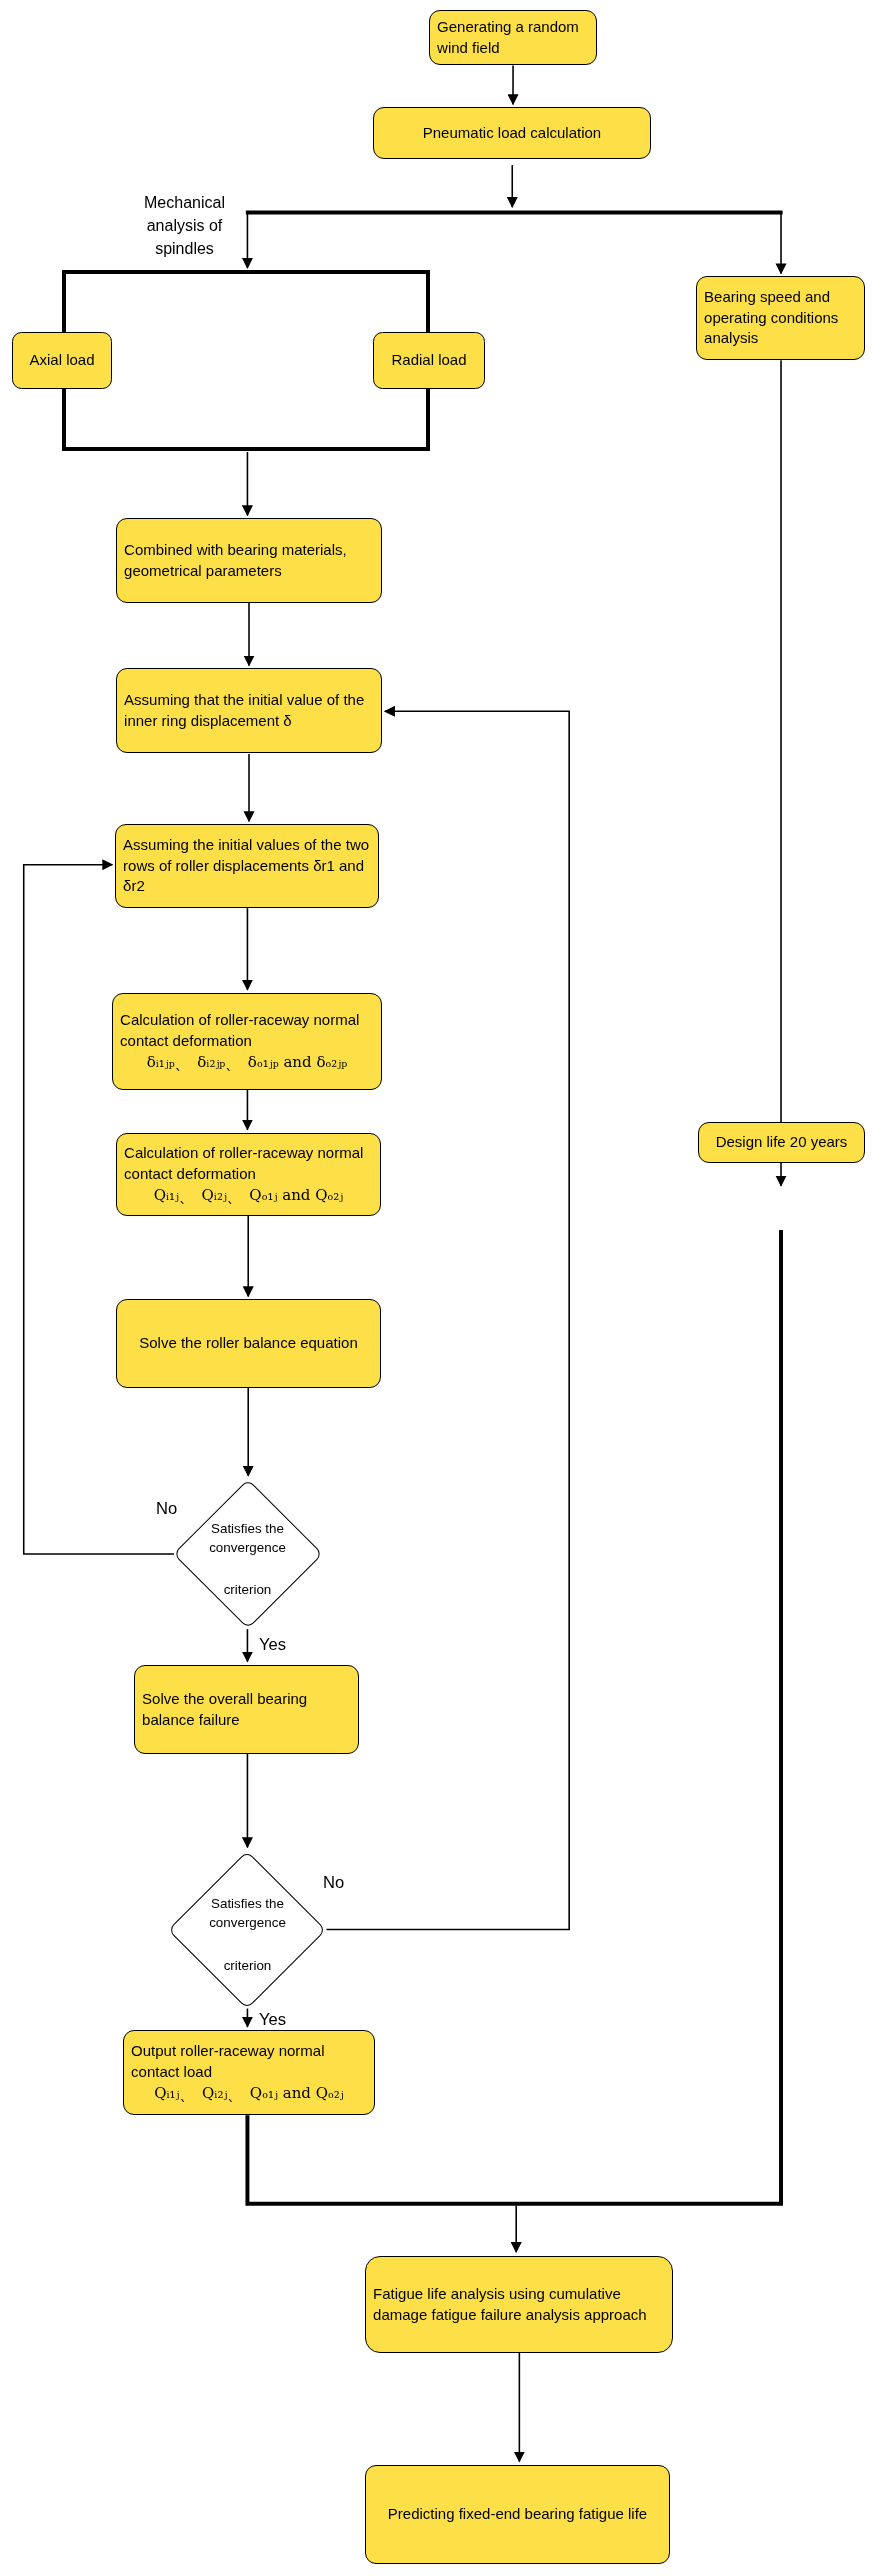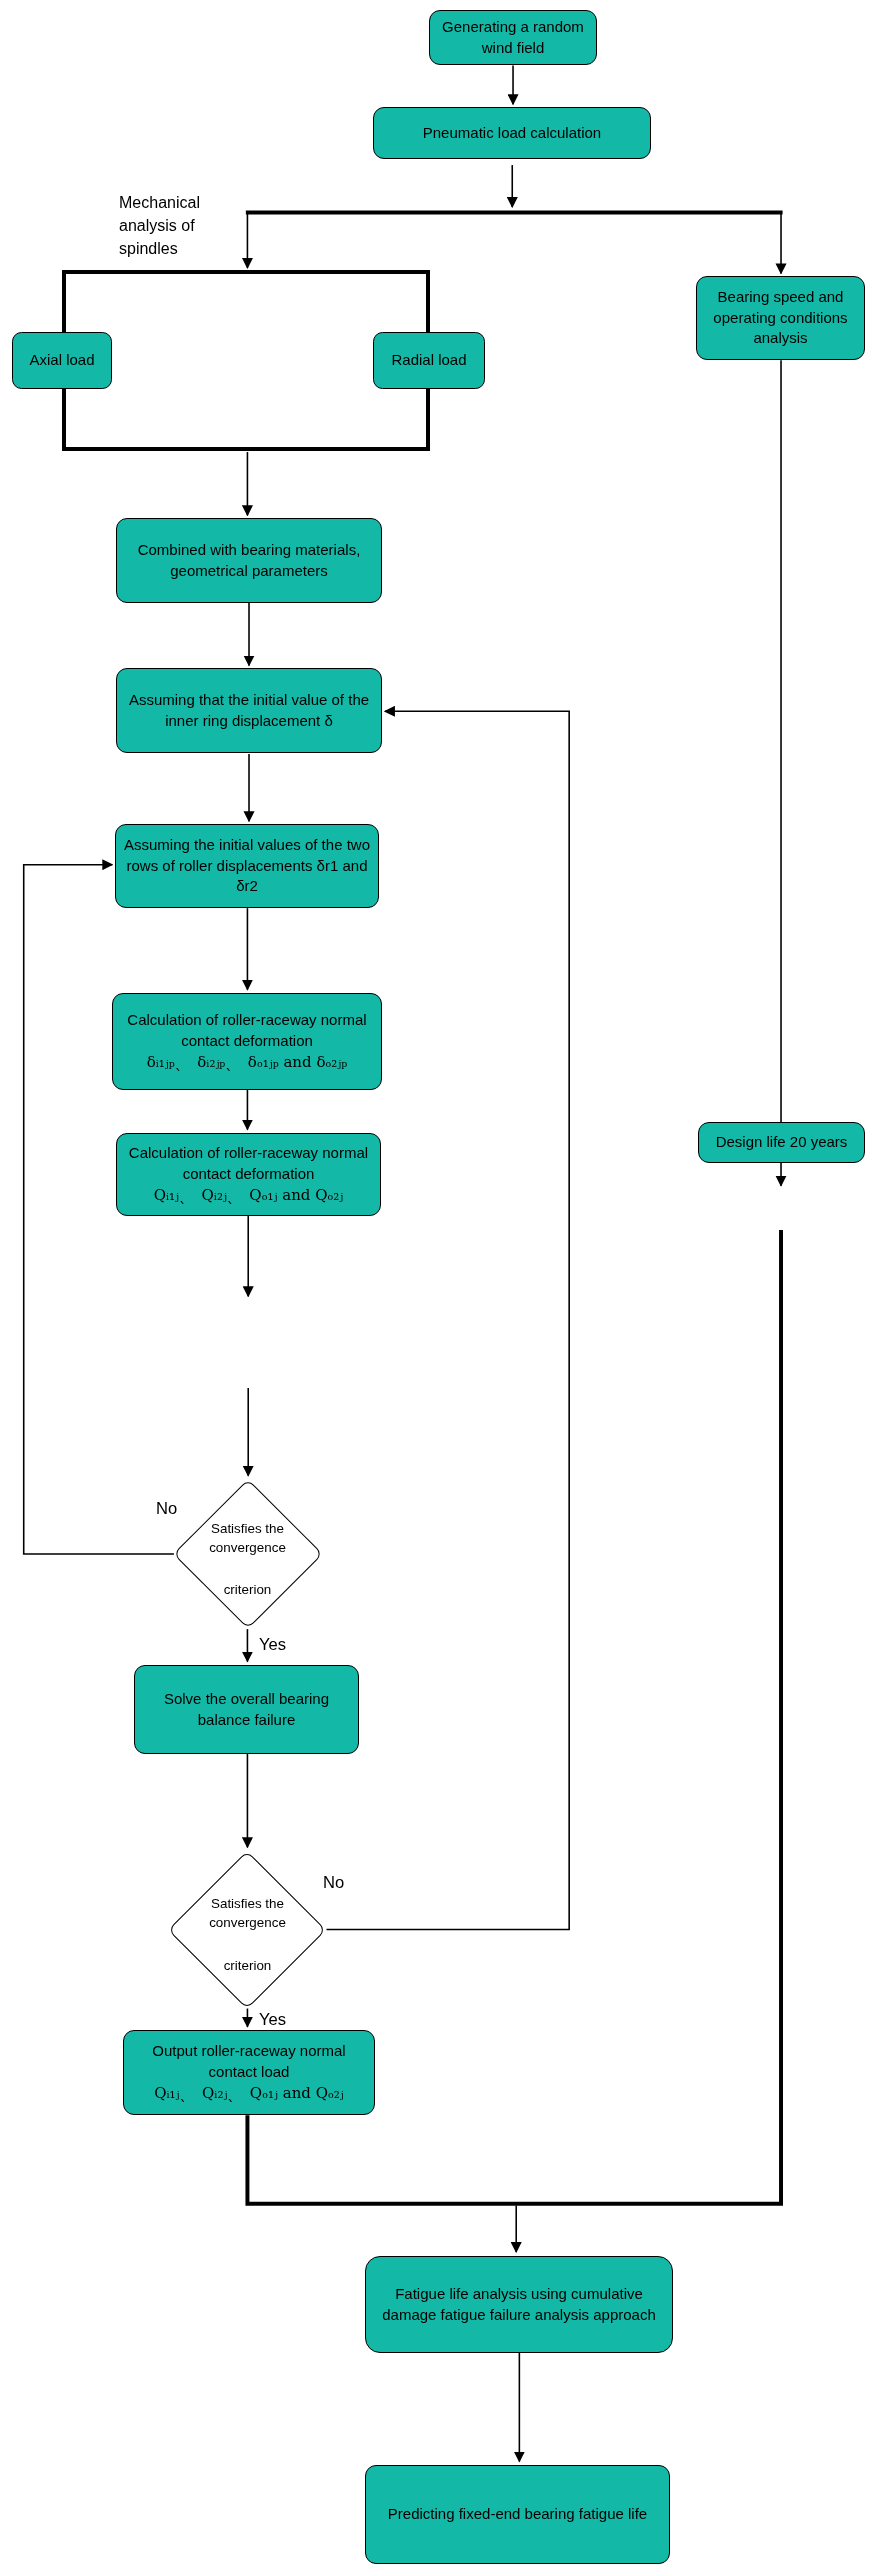--- a/index.html
+++ b/index.html
@@ -8,48 +8,49 @@
     width:883px; height:2576px;
     background:#ffffff;
     font-family:"Liberation Sans","DejaVu Sans",sans-serif;
     color:#000;
     overflow:hidden;
   }
   svg.wires { position:absolute; left:0; top:0; z-index:0; }
   .node {
     position:absolute;
     box-sizing:border-box;
-    background:#14b8a6;
+    background:#fde047;
     border:1.6px solid #000000;
     border-radius:11px;
     display:flex;
     flex-direction:column;
     align-items:center;
     justify-content:center;
-    text-align:center;
+    text-align:left;
     font-size:15px;
     line-height:20.6px;
     z-index:2;
     padding:3.2px 7.1px;
   }
   .node .formula {
     font-family:"DejaVu Serif","DejaVu Sans",serif;
     font-size:15px;
     line-height:22px;
   }
   .nowrap { white-space:nowrap; }
   .bigrect {
     position:absolute;
     box-sizing:border-box;
     border:4px solid #000000;
     background:#ffffff;
     z-index:1;
   }
   .freelabel {
     position:absolute;
+    text-align:center;
     font-size:16px;
     line-height:23px;
     font-weight:400;
     z-index:2;
   }
   .edgelabel {
     position:absolute;
     font-size:16.6px;
     line-height:17.4px;
     z-index:3;
@@ -145,20 +146,23 @@
   <div class="node" style="left:112px; top:993px; width:270px; height:97px;">
     <span>Calculation of roller-raceway normal contact deformation</span>
     <span class="formula">δᵢ₁ⱼₚˎ  δᵢ₂ⱼₚˎ  δₒ₁ⱼₚ and δₒ₂ⱼₚ</span>
   </div>
 
   <div class="node" style="left:116px; top:1133px; width:265px; height:83px;">
     <span>Calculation of roller-raceway normal contact deformation</span>
     <span class="formula">Qᵢ₁ⱼˎ  Qᵢ₂ⱼˎ  Qₒ₁ⱼ and Qₒ₂ⱼ</span>
   </div>
 
+  <div class="node" style="left:116px; top:1299px; width:265px; height:89px;">
+    <span>Solve the roller balance equation</span>
+  </div>
 
   <div class="diamond" style="left:195px; top:1501px; width:106px; height:106px;"></div>
   <div class="diamond-text" style="left:200px; top:1519px; width:95px;">Satisfies the convergence</div>
   <div class="diamond-text" style="left:200px; top:1580px; width:95px;">criterion</div>
   <div class="edgelabel" style="left:156px; top:1500px;">No</div>
   <div class="edgelabel" style="left:259px; top:1636px;">Yes</div>
 
   <div class="node" style="left:134px; top:1665px; width:225px; height:89px;">
     <span>Solve the overall bearing balance failure</span>
   </div>

